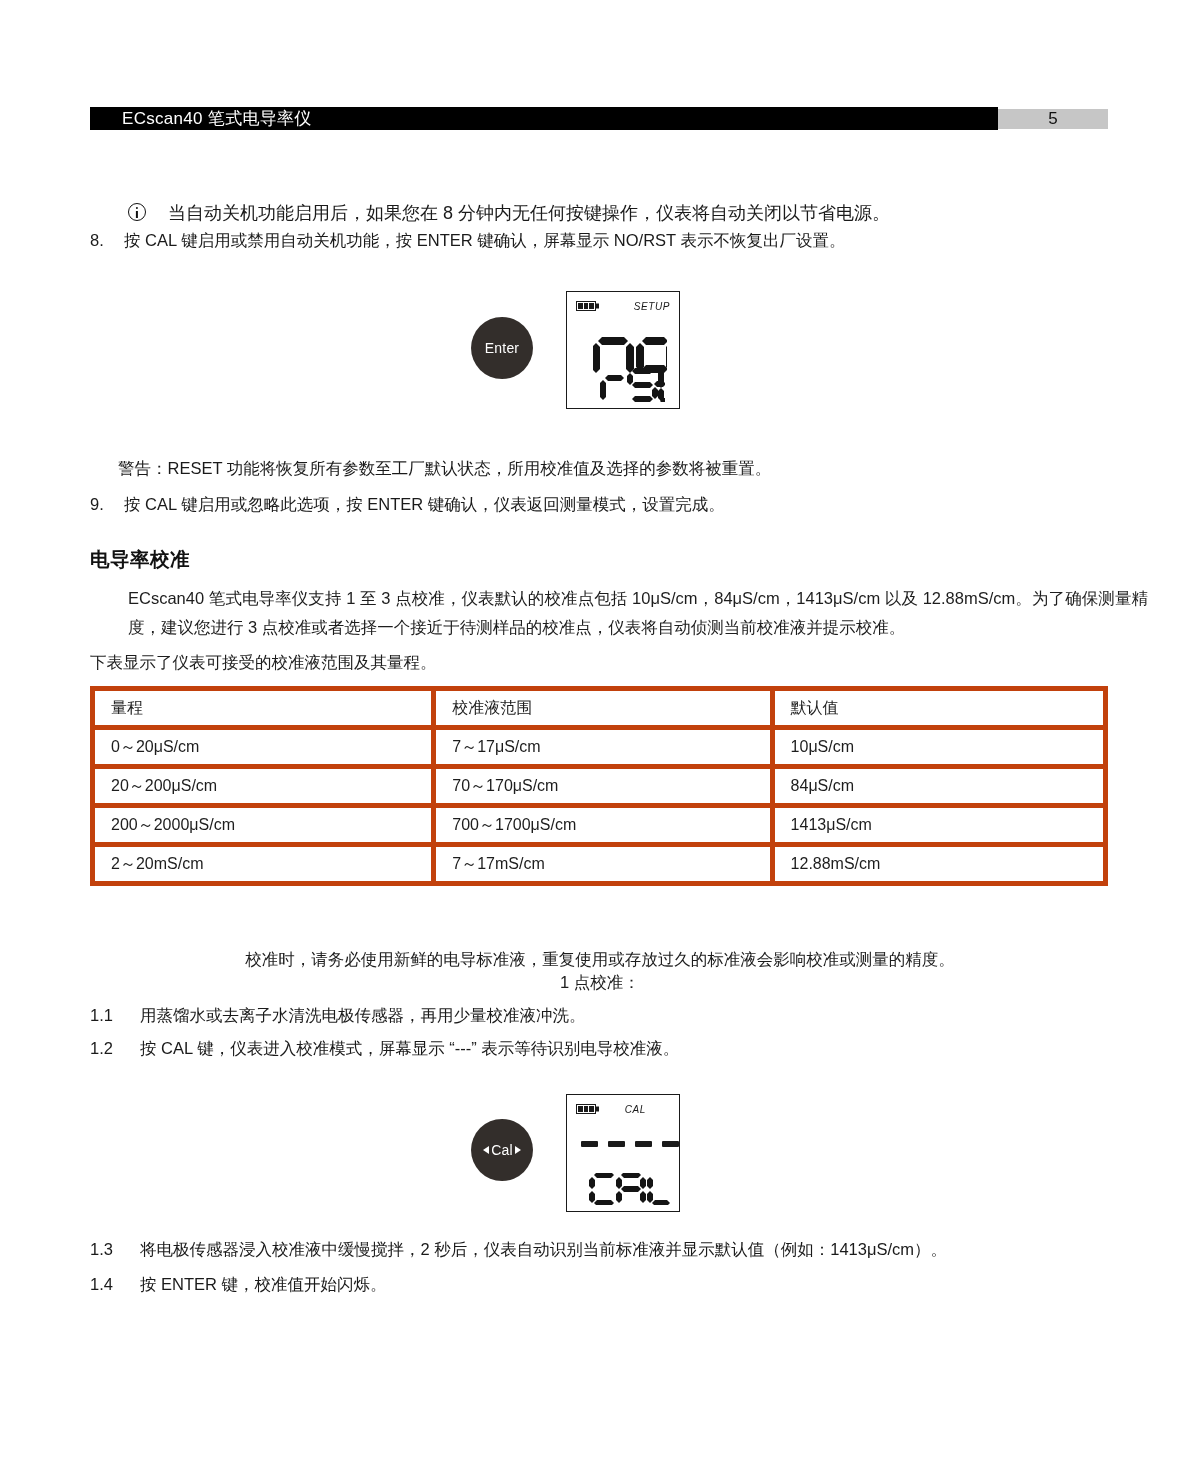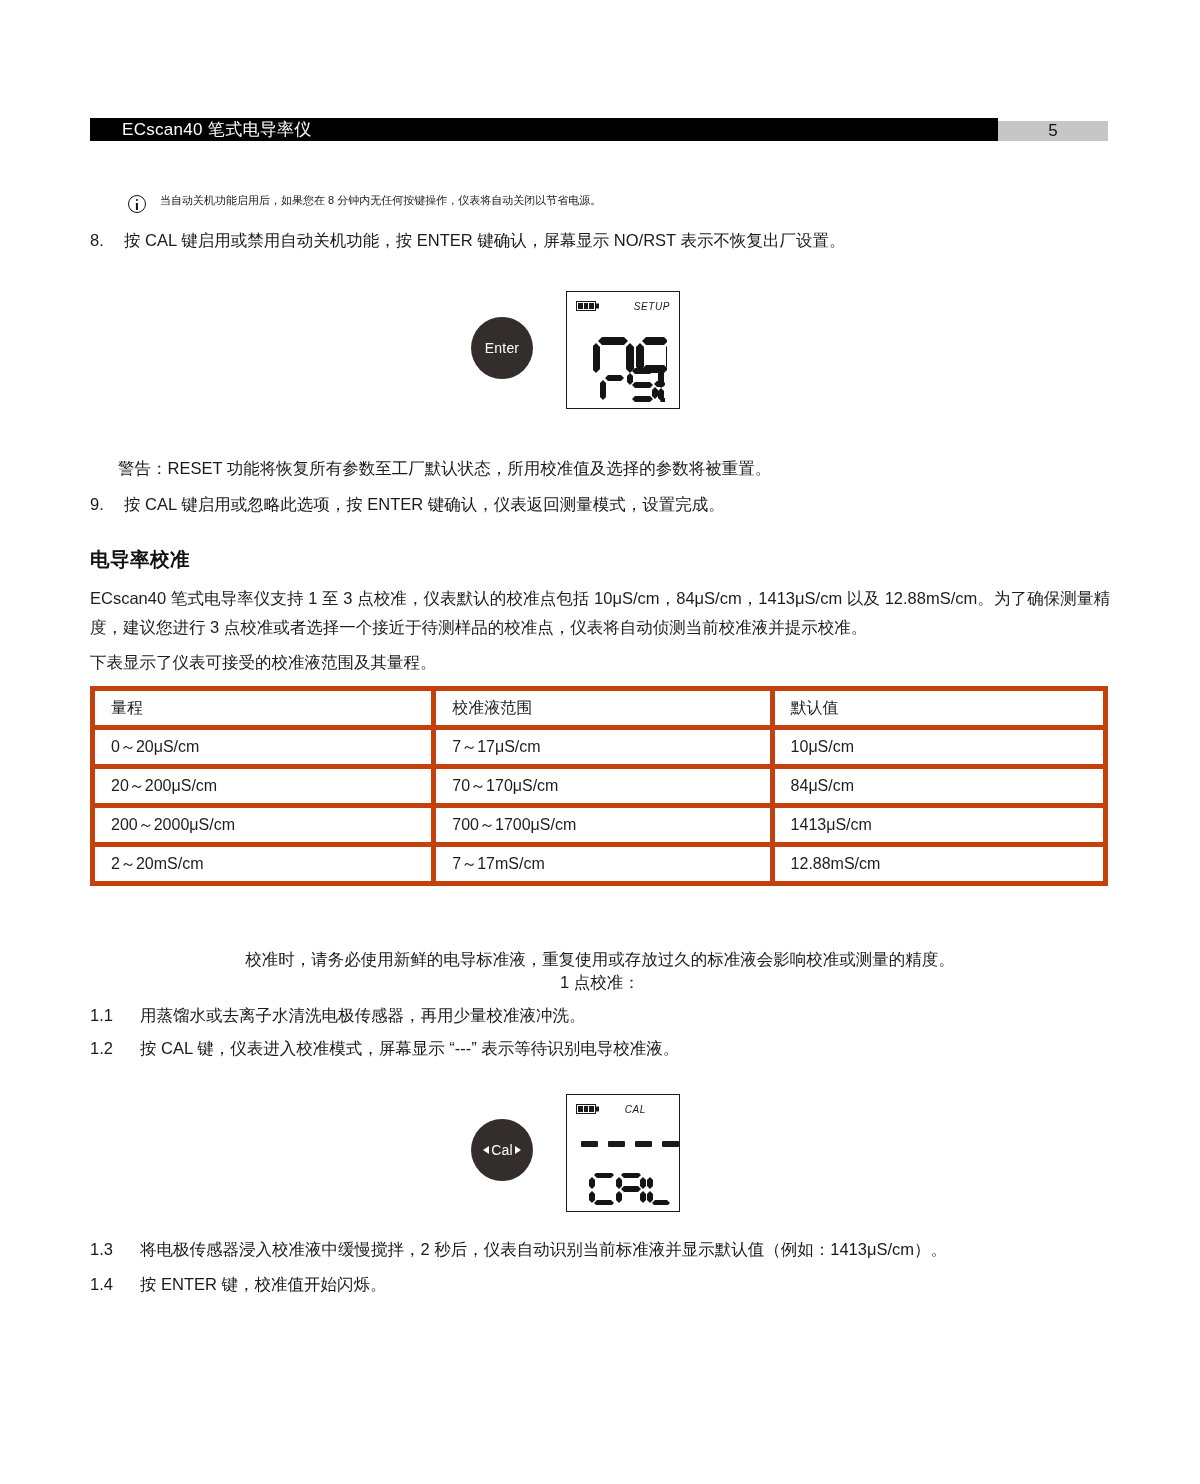--- a/index.html
+++ b/index.html
@@ -15,21 +15,21 @@
     color: #1a1a1a;
     overflow: hidden;
   }
 
   
   .header {
     position: absolute;
     left: 90px; top: 96px;
     width: 1018px; height: 45px;
     display: flex;
-    align-items: flex-end;
+    align-items: center;
   }
   .header-title-bar {
     flex: 1 1 auto;
     background: #000000;
     display: flex;
     align-items: center;
     padding-left: 32px;
   }
   .header-title {
     color: #ffffff;
@@ -44,26 +44,27 @@
     align-items: center;
     justify-content: center;
   }
   .header-page-num {
     color: #111111;
     font-size: 17px;
   }
 
   .note-row {
     position: absolute;
-    left: 128px; top: 192px;
+    left: 128px; top: 200px;
     width: 980px;
     display: flex;
     align-items: flex-start;
-    font-size: 11px;
+    font-size: 18px;
     line-height: 1.5;
+    gap: 8px;
   }
   .info-icon {
     display: inline-block;
     width: 18px; height: 18px;
     border: 1.6px solid #111;
     border-radius: 50%;
     position: relative;
     flex: 0 0 auto;
     margin-top: 3px;
     margin-right: 14px;
@@ -324,21 +325,21 @@
 
 <div class="warn-row">警告：RESET 功能将恢复所有参数至工厂默认状态，所用校准值及选择的参数将被重置。</div>
 
 <div class="numbered" style="left:90px; top:492px; width:1018px;">
   <span class="num">9.</span>
   <span class="txt">按 CAL 键启用或忽略此选项，按 ENTER 键确认，仪表返回测量模式，设置完成。</span>
 </div>
 
 <div class="section-heading">电导率校准</div>
 
-<div class="body-para" style="top:584px;">ECscan40 笔式电导率仪支持 1 至 3 点校准，仪表默认的校准点包括 10μS/cm，84μS/cm，1413μS/cm 以及 12.88mS/cm。为了确保测量精度，建议您进行 3 点校准或者选择一个接近于待测样品的校准点，仪表将自动侦测当前校准液并提示校准。</div>
+<div class="body-para" style="top:584px;margin-left:38px;">ECscan40 笔式电导率仪支持 1 至 3 点校准，仪表默认的校准点包括 10μS/cm，84μS/cm，1413μS/cm 以及 12.88mS/cm。为了确保测量精度，建议您进行 3 点校准或者选择一个接近于待测样品的校准点，仪表将自动侦测当前校准液并提示校准。</div>
 <div class="body-para" style="top:648px; text-align:left;">下表显示了仪表可接受的校准液范围及其量程。</div>
 
 <table class="spec">
   <tbody>
     <tr class="head">
       <td class="c0">量程</td>
       <td class="c1">校准液范围</td>
       <td class="c2">默认值</td>
     </tr>
     <tr>

